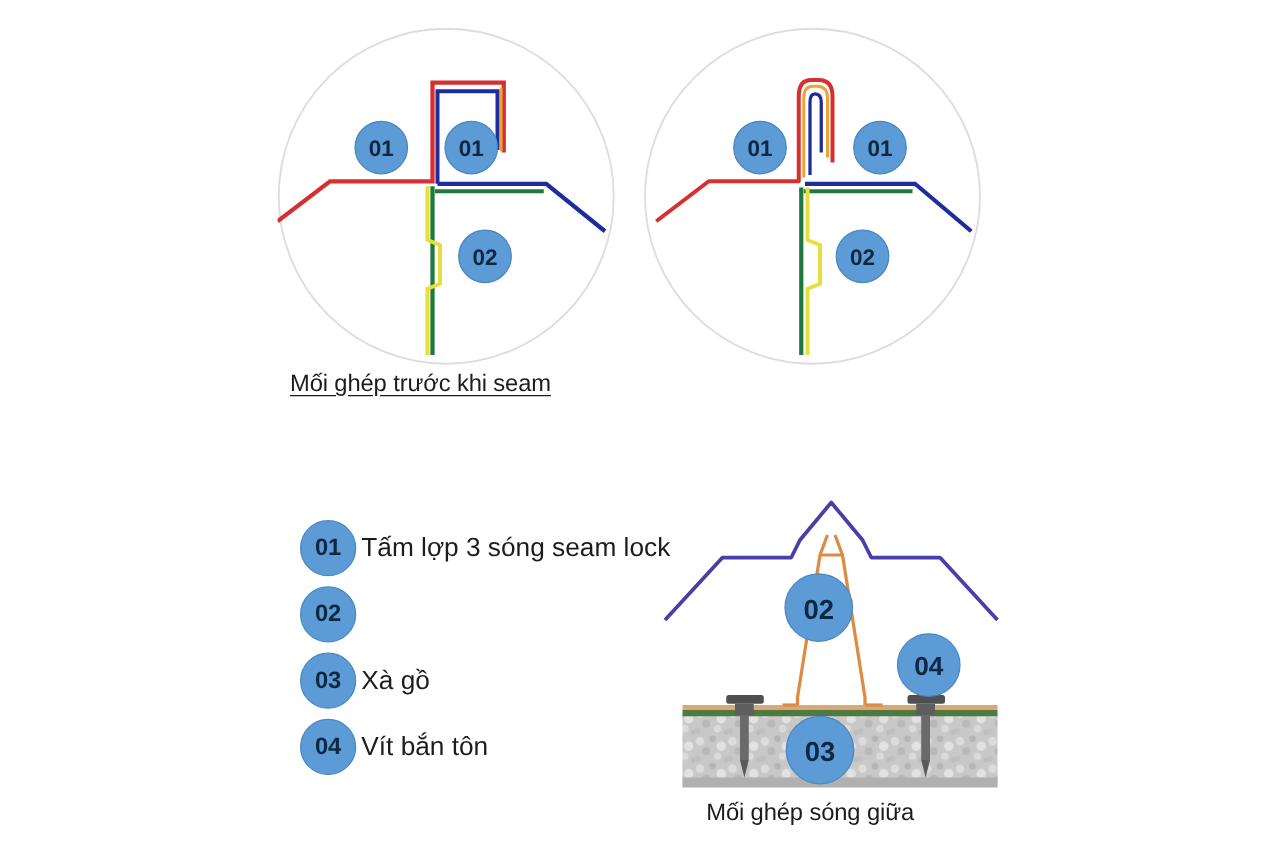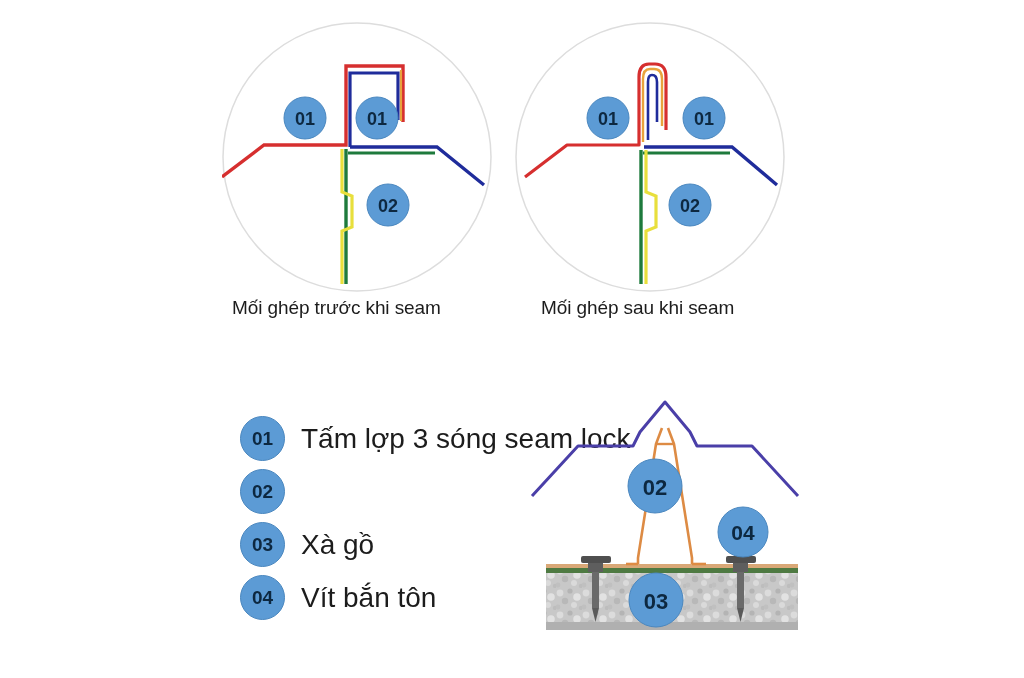--- a/index.html
+++ b/index.html
@@ -38,20 +38,21 @@
   
   .caption {
     position: absolute;
     font-size: 19px;
     font-weight: 400;
     color: #1c1c1c;
     white-space: nowrap;
     letter-spacing: -0.1px;
   }
   .caption.underlined {
+    text-decoration: underline;
     text-underline-offset: 3px;
     text-align: right;
   }
   .cap-left   { left: 232px; top: 297px; }
   .cap-right  { left: 541px; top: 297px; }
   .cap-bottom { left: 565px; top: 640px; }
 
   
   .legend {
     position: absolute;
@@ -74,22 +75,22 @@
     border: 1px solid #4A87BF;
     color: #0d2840;
     font-weight: bold;
     font-size: 19px;
     display: flex;
     align-items: center;
     justify-content: center;
     box-sizing: border-box;
   }
   .legend-label {
-    margin-left: 16px;
-    font-size: 28px;
+    margin-left: 4px;
+    font-size: 21px;
     color: #1c1c1c;
     white-space: nowrap;
   }
 
   
   .assembly {
     position: absolute;
     left: 530px;
     top: 368px;
     width: 290px;
@@ -158,21 +159,20 @@
 
         <circle cx="189" cy="96" r="21" fill="#5C9BD5" stroke="#4A87BF" stroke-width="1"></circle>
         <text x="189" y="103" text-anchor="middle" font-family="Liberation Sans, sans-serif" font-size="18" font-weight="bold" fill="#0d2840">01</text>
 
         <circle cx="175" cy="183" r="21" fill="#5C9BD5" stroke="#4A87BF" stroke-width="1"></circle>
         <text x="175" y="190" text-anchor="middle" font-family="Liberation Sans, sans-serif" font-size="18" font-weight="bold" fill="#0d2840">02</text>
       </g>
     </svg>
   </div>
 
-  <div class="caption underlined cap-right">Mối ghép sau khi seam</div>
 
   <div class="legend">
     <div class="legend-row">
       <div class="legend-badge">01</div>
       <div class="legend-label">Tấm lợp 3 sóng seam lock</div>
     </div>
     <div class="legend-row">
       <div class="legend-badge">02</div>
     </div>
     <div class="legend-row">
@@ -234,14 +234,15 @@
 
         <circle cx="126" cy="232" r="27" fill="#5C9BD5" stroke="#4A87BF" stroke-width="1"></circle>
         <text x="126" y="241" text-anchor="middle" font-family="Liberation Sans, sans-serif" font-size="22" font-weight="bold" fill="#0d2840">03</text>
 
         <circle cx="213" cy="164" r="25" fill="#5C9BD5" stroke="#4A87BF" stroke-width="1"></circle>
         <text x="213" y="172" text-anchor="middle" font-family="Liberation Sans, sans-serif" font-size="21" font-weight="bold" fill="#0d2840">04</text>
       </g>
     </svg>
   </div>
 
+  <div class="caption cap-bottom">Mối ghép sóng giữa</div>
 
 </div>
 
 </body></html>

